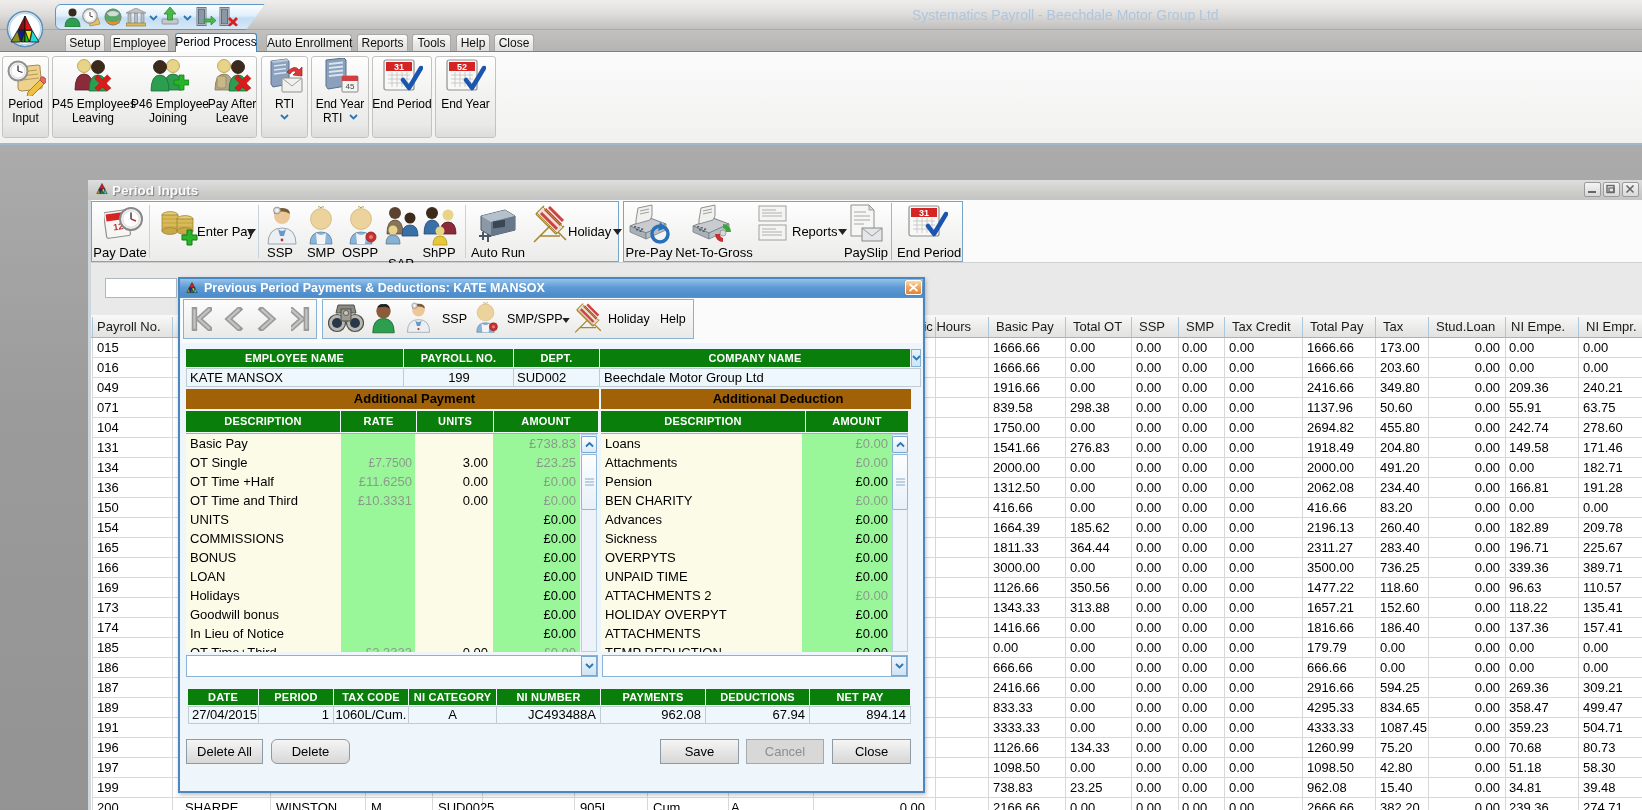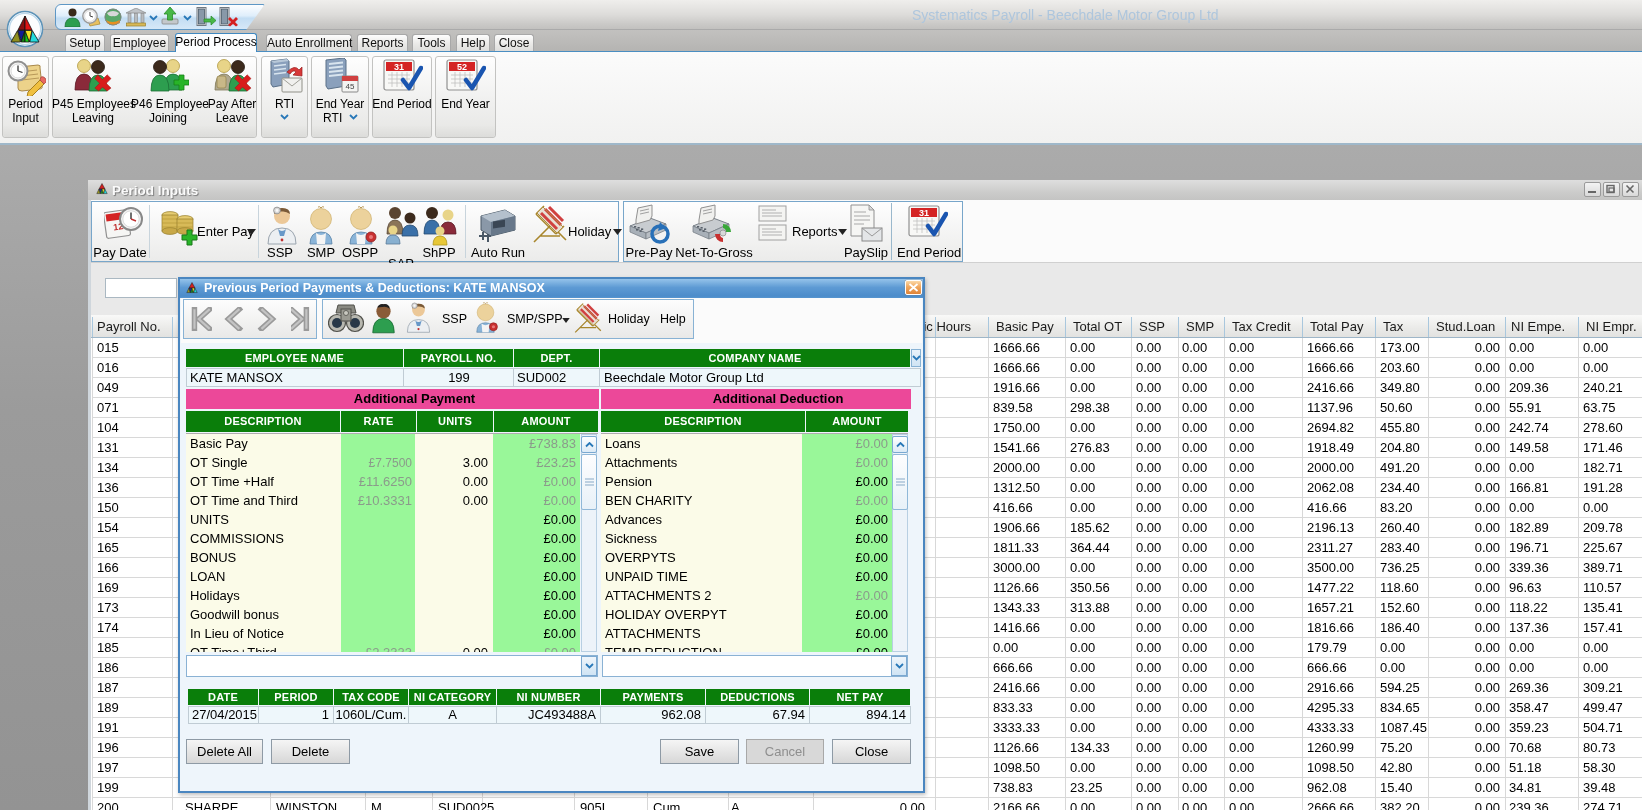--- a/index.html
+++ b/index.html
@@ -1,21 +1,21 @@
 <!DOCTYPE html>
 <html><head><meta charset="utf-8"></head><body>
 <style>
 *{margin:0;padding:0;box-sizing:border-box;}
 body{font-family:"Liberation Sans",sans-serif;width:1642px;height:810px;overflow:hidden;}
 #root{position:relative;width:1642px;height:810px;background:#9a9a9a;overflow:hidden;}
 #root div{position:absolute;}
 .t{font-size:13px;color:#000;white-space:nowrap;line-height:20px;height:20px;}
 .gh{font-size:13px;color:#1a1a1a;white-space:nowrap;line-height:23px;}
 .grn{background:#0a7e0a;color:#fff;font-size:11px;font-weight:bold;text-align:center;letter-spacing:.2px;}
-.lgrn{background:#ec4899;padding-left:44px;}
+.lgrn{background:#a16207;padding-left:44px;}
 .cream{background:#fbfbe8;}
 .gcell{background:#99f799;}
 .gray{color:#8b9b8b;}
 .btn{background:linear-gradient(180deg,#f5f5f5,#e3e3e3 60%,#d7d7d7);border:1px solid #8e9aa5;font-size:13px;text-align:center;line-height:23px;color:#000;}
 svg{position:absolute;}
 </style>
 <div id="root">
     <div style="left:0px;top:0px;width:1642px;height:30px;background:linear-gradient(180deg,#efeeec,#dddcda 50%,#c9c8c6 85%,#c2c1bf);border-bottom:1px solid #aaa;"></div>
     <div class="t" style="left:912px;top:5px;font-size:14px;color:#aec6dd;">Systematics Payroll - Beechdale Motor Group Ltd</div>
     <div style="left:55px;top:4px;width:210px;height:26px;background:linear-gradient(180deg,#fdfeff,#dfeefb 45%,#c3ddf3 55%,#d6e8f8);border:1px solid #5e97c5;border-radius:6px 2px 2px 6px;clip-path:polygon(0 0,100% 0,91% 100%,0 100%);"></div>
@@ -528,21 +528,21 @@
     <div class="t" style="left:1136px;top:498px;">0.00</div>
     <div class="t" style="left:1182px;top:498px;">0.00</div>
     <div class="t" style="left:1229px;top:498px;">0.00</div>
     <div class="t" style="left:1307px;top:498px;">416.66</div>
     <div class="t" style="left:1380px;top:498px;">83.20</div>
     <div class="t" style="left:1428px;top:498px;width:72px;text-align:right;">0.00</div>
     <div class="t" style="left:1509px;top:498px;">0.00</div>
     <div class="t" style="left:1583px;top:498px;">0.00</div>
     <div style="left:92px;top:537px;width:1550px;height:1px;background:#d8d8d8;"></div>
     <div class="t" style="left:97px;top:518px;">154</div>
-    <div class="t" style="left:993px;top:518px;">1906.66</div>
+    <div class="t" style="left:993px;top:518px;">1664.39</div>
     <div class="t" style="left:1070px;top:518px;">185.62</div>
     <div class="t" style="left:1136px;top:518px;">0.00</div>
     <div class="t" style="left:1182px;top:518px;">0.00</div>
     <div class="t" style="left:1229px;top:518px;">0.00</div>
     <div class="t" style="left:1307px;top:518px;">2196.13</div>
     <div class="t" style="left:1380px;top:518px;">260.40</div>
     <div class="t" style="left:1428px;top:518px;width:72px;text-align:right;">0.00</div>
     <div class="t" style="left:1509px;top:518px;">182.89</div>
     <div class="t" style="left:1583px;top:518px;">209.78</div>
     <div style="left:92px;top:557px;width:1550px;height:1px;background:#d8d8d8;"></div>
@@ -956,16 +956,16 @@
     <div class="t" style="left:409px;top:706px;width:87px;text-align:center;font-size:13px;line-height:18px;">A</div>
     <div style="left:496px;top:706px;width:1px;height:18px;background:#c0ccd4;"></div>
     <div class="t" style="left:501px;top:706px;width:95px;text-align:right;font-size:13px;line-height:18px;">JC493488A</div>
     <div style="left:600px;top:706px;width:1px;height:18px;background:#c0ccd4;"></div>
     <div class="t" style="left:605px;top:706px;width:96px;text-align:right;font-size:13px;line-height:18px;">962.08</div>
     <div style="left:705px;top:706px;width:1px;height:18px;background:#c0ccd4;"></div>
     <div class="t" style="left:710px;top:706px;width:95px;text-align:right;font-size:13px;line-height:18px;">67.94</div>
     <div style="left:809px;top:706px;width:1px;height:18px;background:#c0ccd4;"></div>
     <div class="t" style="left:814px;top:706px;width:92px;text-align:right;font-size:13px;line-height:18px;">894.14</div>
     <div class="btn" style="left:186px;top:739px;width:77px;height:25px;line-height:24px;">Delete All</div>
-    <div class="btn" style="left:271px;top:739px;width:79px;height:25px;line-height:24px;">Delete</div>
+    <div class="btn" style="left:271px;top:739px;width:79px;height:25px;line-height:24px;border-radius:6px;">Delete</div>
     <div class="btn" style="left:660px;top:739px;width:79px;height:25px;line-height:24px;">Save</div>
     <div class="btn" style="left:746px;top:739px;width:78px;height:25px;background:#d8d8d8;color:#8e8e8e;border:1px solid #a8a8a8;line-height:24px;">Cancel</div>
     <div class="btn" style="left:832px;top:739px;width:79px;height:25px;line-height:24px;">Close</div>
   </div>
 </body></html>

